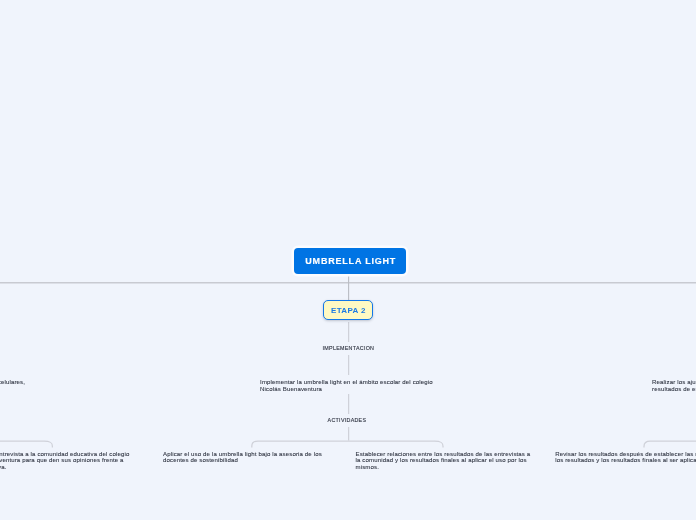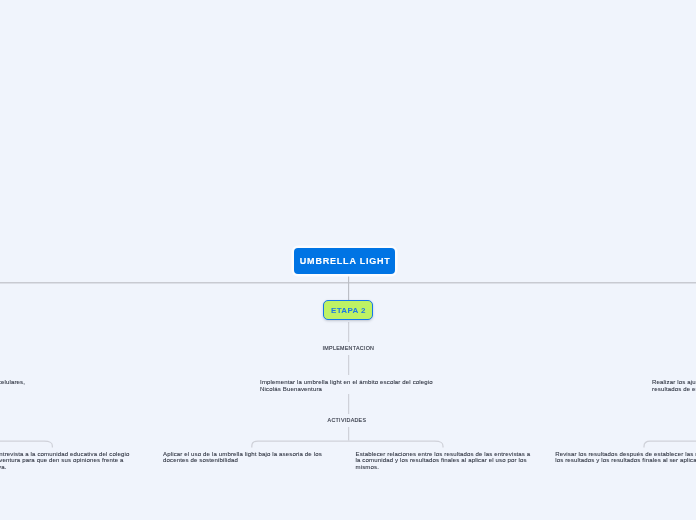--- a/index.html
+++ b/index.html
@@ -2,28 +2,28 @@
 <html><head>
 <meta charset="utf-8">
 <title>Umbrella Light mind map</title>
 <style>
   html,body{margin:0;padding:0;}
   body{width:696px;height:520px;overflow:hidden;background:#f0f4fc;
        font-family:"Liberation Sans",sans-serif;}
   .canvas{position:relative;width:696px;height:520px;overflow:hidden;}
   svg.links{position:absolute;left:0;top:0;width:696px;height:520px;}
 
-  .node-root{position:absolute;left:294px;top:248px;width:101px;height:25.5px;
+  .node-root{position:absolute;left:294px;top:248px;width:112px;height:25.5px;
     background:#0074e4;border-radius:4px;
     box-shadow:0 0 0 2.5px #fbfcff;
     display:flex;align-items:center;justify-content:center;}
   .node-root span{color:#ffffff;font-size:9px;font-weight:bold;letter-spacing:0.8px;white-space:nowrap;padding-left:1.5px;-webkit-text-stroke:0.15px #ffffff;}
 
   .node-stage{position:absolute;left:323.4px;top:299.9px;width:50px;height:20.6px;
-    background:#bef264;border:1.9px solid #1377e8;border-radius:5px;box-sizing:border-box;
+    background:#fef9c3;border:1.9px solid #1377e8;border-radius:5px;box-sizing:border-box;
     display:flex;align-items:center;justify-content:center;
     box-shadow:0 1px 2.5px rgba(60,70,90,0.28);}
   .node-stage span{color:#1b7ae5;font-size:8px;font-weight:bold;letter-spacing:0.33px;white-space:nowrap;}
 
   .lbl{position:absolute;font-size:5.35px;color:#2e3340;letter-spacing:0.28px;
        white-space:nowrap;-webkit-text-stroke:0.12px #2e3340;}
   .txt{position:absolute;font-size:6.05px;color:#2e3340;line-height:6.6px;
        letter-spacing:0.14px;-webkit-text-stroke:0.08px #2e3340;}
 </style>
 </head>

